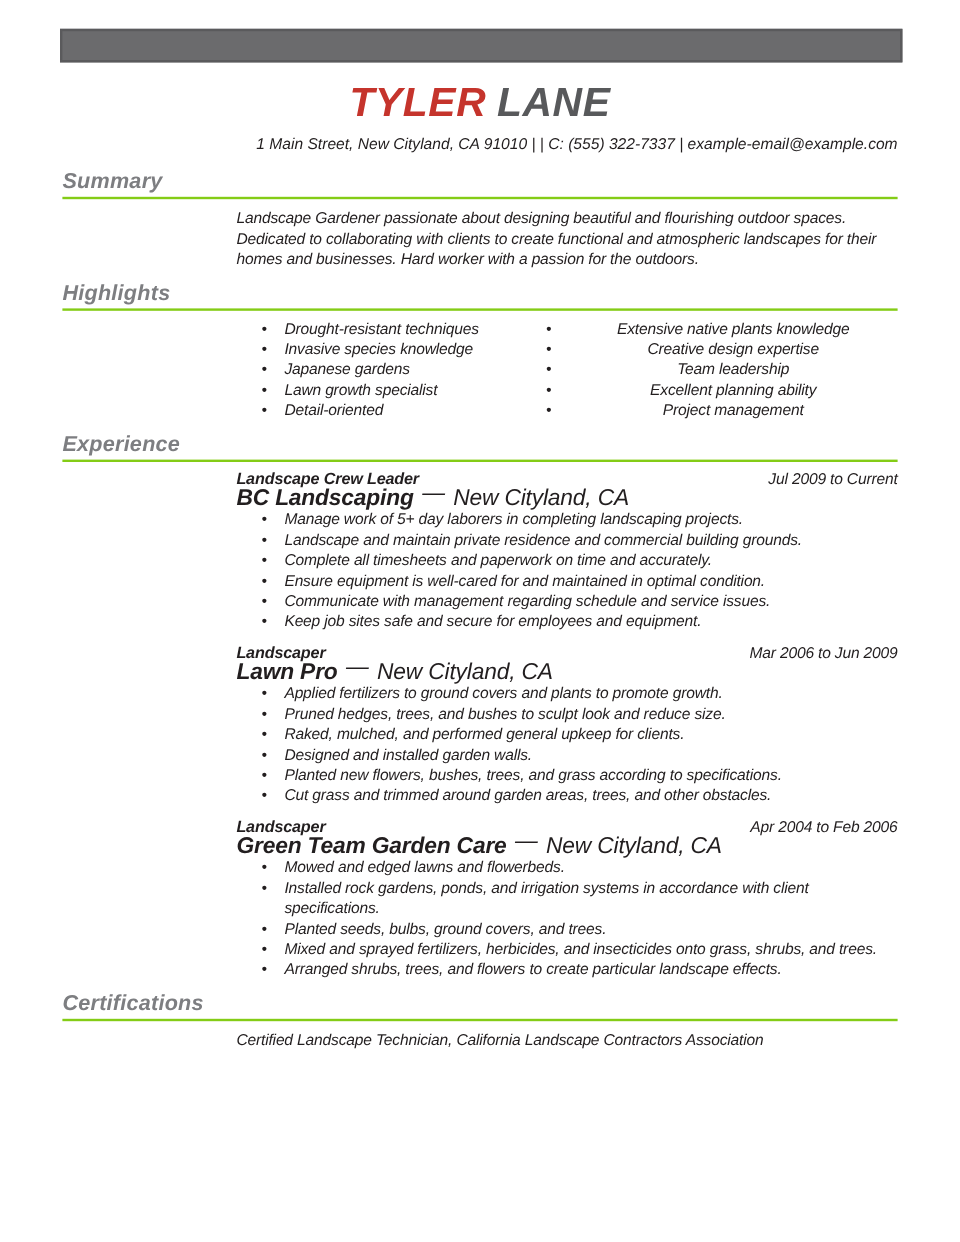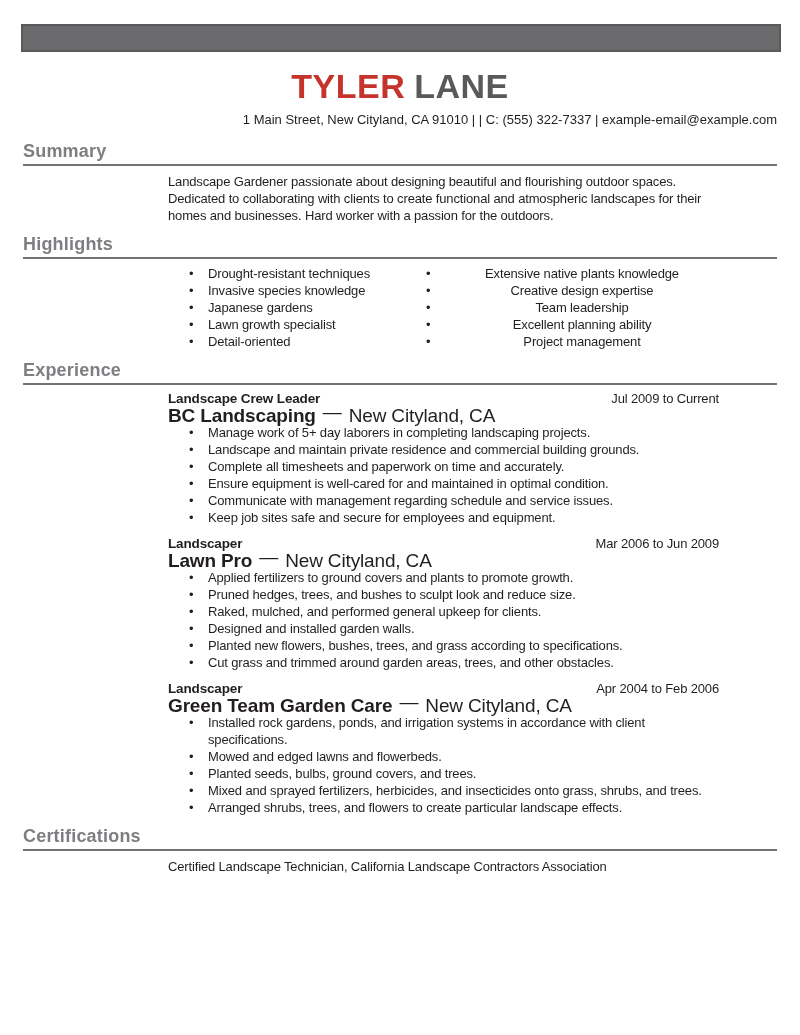--- a/index.html
+++ b/index.html
@@ -4,21 +4,21 @@
 <style>
   * { margin:0; padding:0; box-sizing:border-box; }
   html, body { background:#ffffff; }
   body {
     width:800px; height:1035px;
     font-family:"Liberation Sans", sans-serif;
     color:#221e1f;
     position:relative;
     overflow:hidden;
   }
-  .page { padding:0 23px; }
+  .page { padding:0 52px;font-style:italic; }
 
   .header-bar {
     margin:24px -4px 0 -2px;
     height:28px;
     background:#6b6b6d;
     border:2px solid #5a5a5c;
   }
 
   .name {
     margin-top:14px;
@@ -38,21 +38,21 @@
     font-size:13px;
     line-height:16px;
     color:#221e1f;
   }
 
   .section-heading {
     font-size:18px;
     font-weight:bold;
     color:#7d7e81;
     letter-spacing:0.2px;
-    border-bottom:2px solid #737373;
+    border-bottom:2px solid #84cc16;
     padding-bottom:3px;
     line-height:20px;
   }
   .mt-summary      { margin-top:13px; }
   .mt-highlights   { margin-top:10px; }
   .mt-experience   { margin-top:10px; }
   .mt-certs        { margin-top:10px; }
 
   .section-content {
     margin-left:145px;
@@ -171,22 +171,22 @@
 
     <div class="job">
       <div class="job-head">
         <span class="job-title">Landscaper</span>
         <span class="job-dates">Apr 2004 to Feb 2006</span>
       </div>
       <div class="company-line">
         <span class="company-name">Green Team Garden Care</span><span class="company-sep">—</span><span>New Cityland, CA</span>
       </div>
       <ul class="blist">
+        <li>Mowed and edged lawns and flowerbeds.</li>
         <li>Installed rock gardens, ponds, and irrigation systems in accordance with client specifications.</li>
-        <li>Mowed and edged lawns and flowerbeds.</li>
         <li>Planted seeds, bulbs, ground covers, and trees.</li>
         <li>Mixed and sprayed fertilizers, herbicides, and insecticides onto grass, shrubs, and trees.</li>
         <li>Arranged shrubs, trees, and flowers to create particular landscape effects.</li>
       </ul>
     </div>
 
   </div>
 
   <h2 class="section-heading mt-certs">Certifications</h2>
   <div class="section-content">

